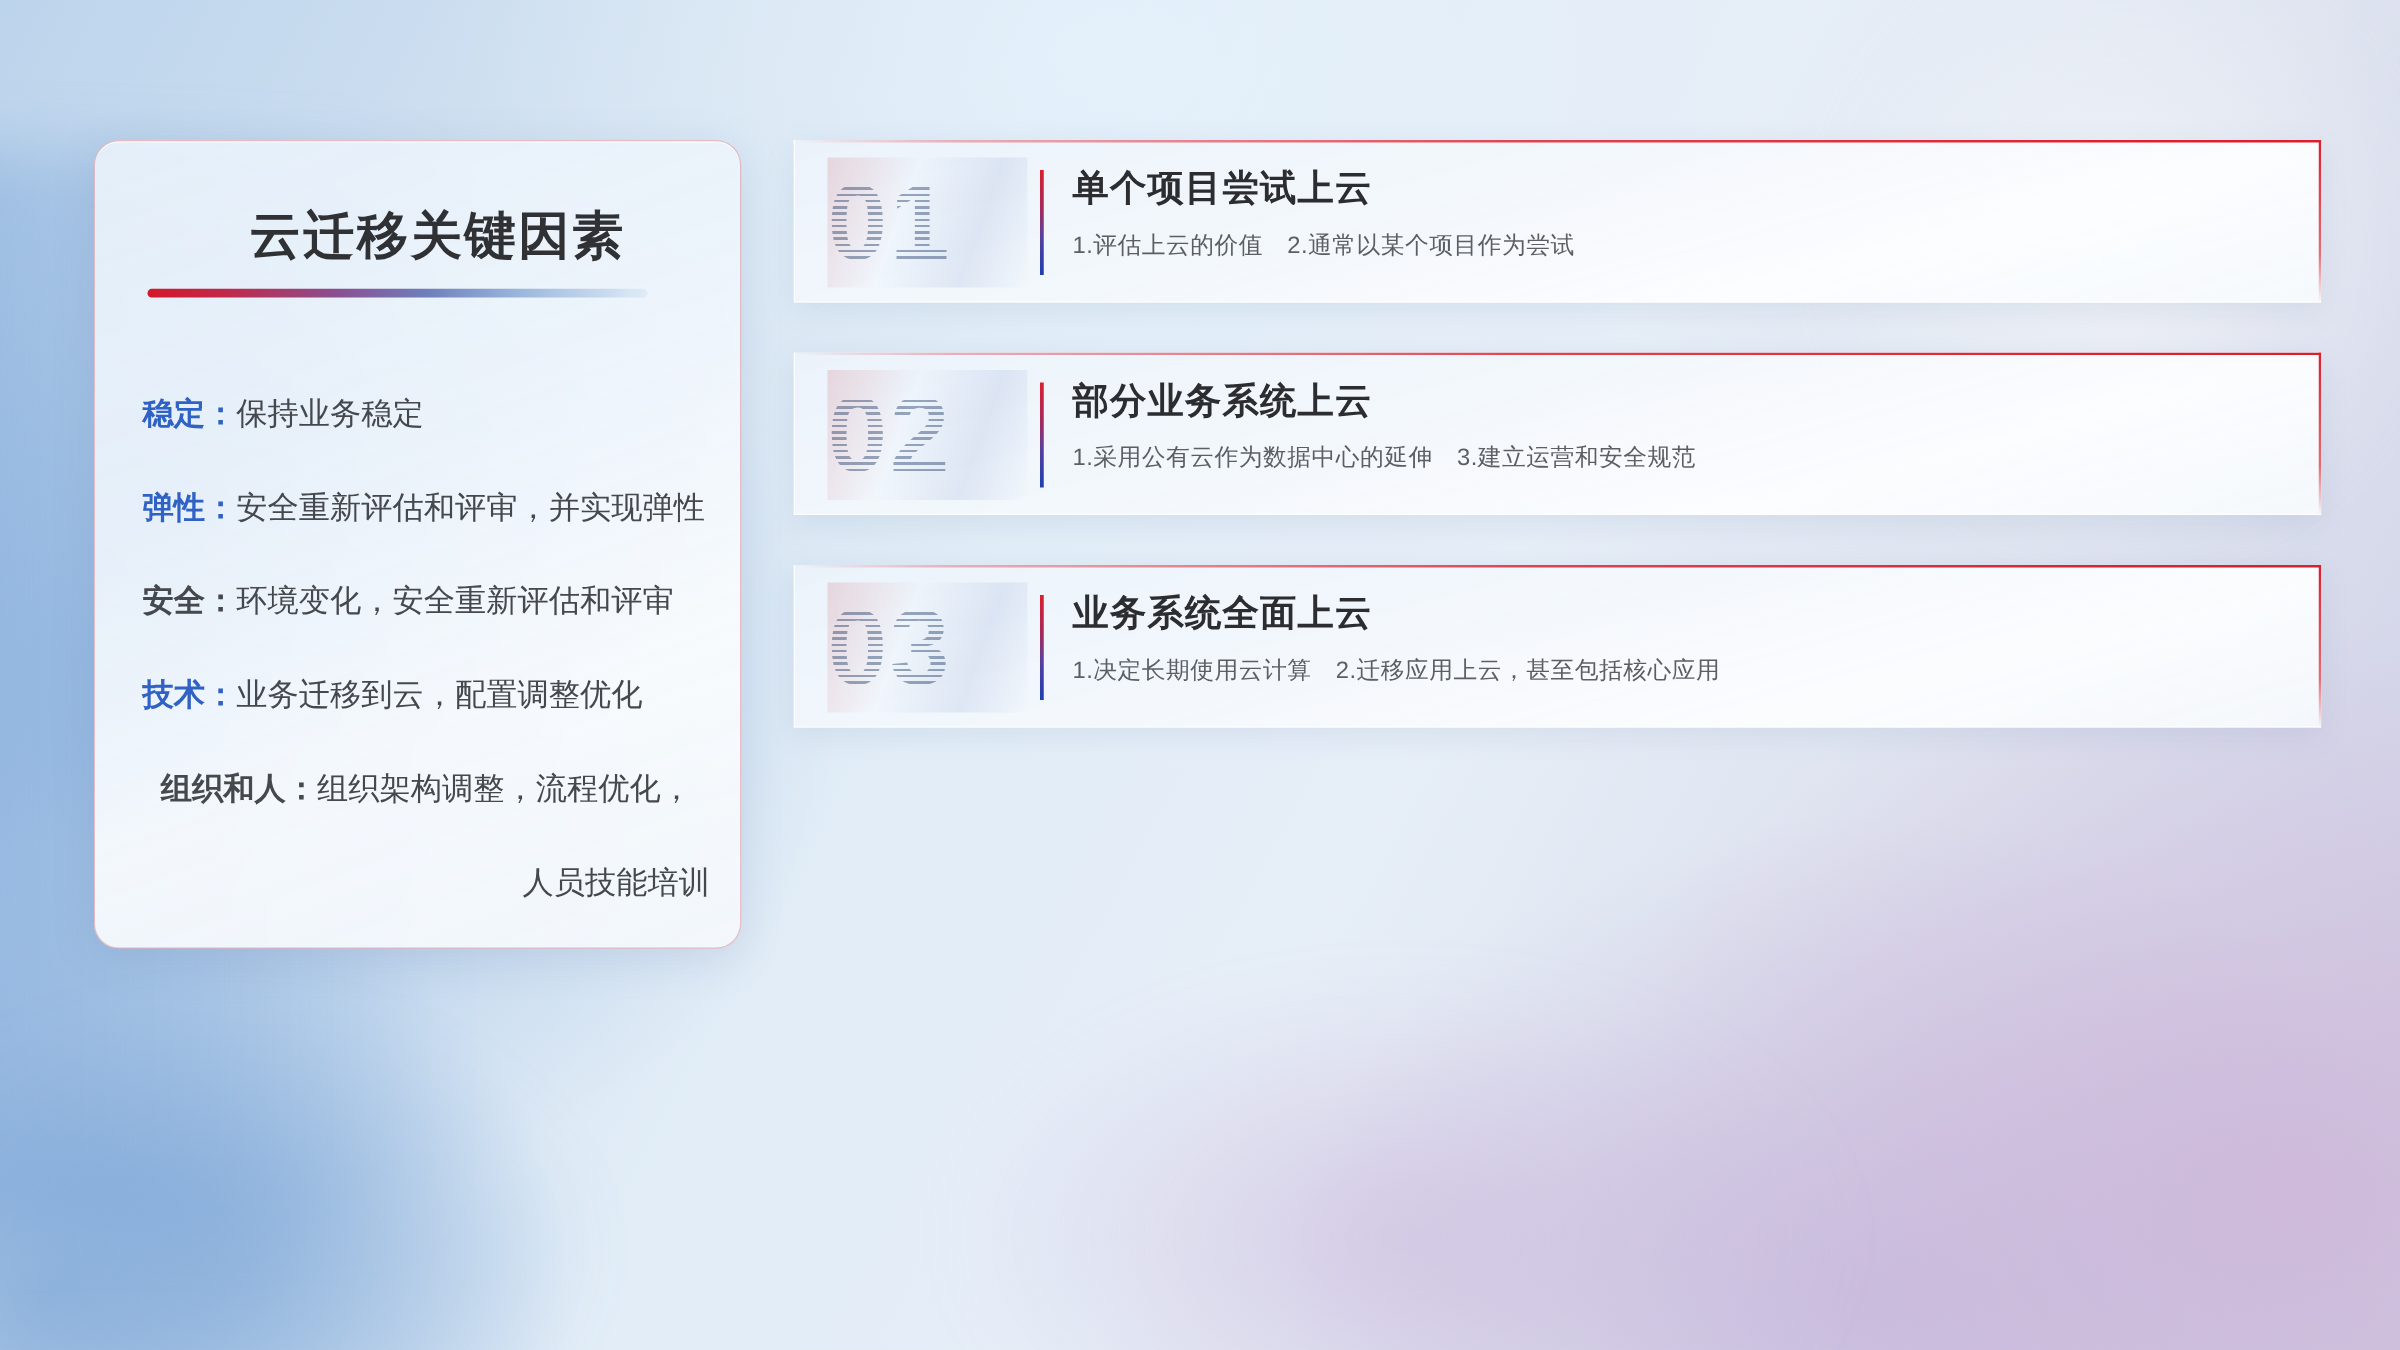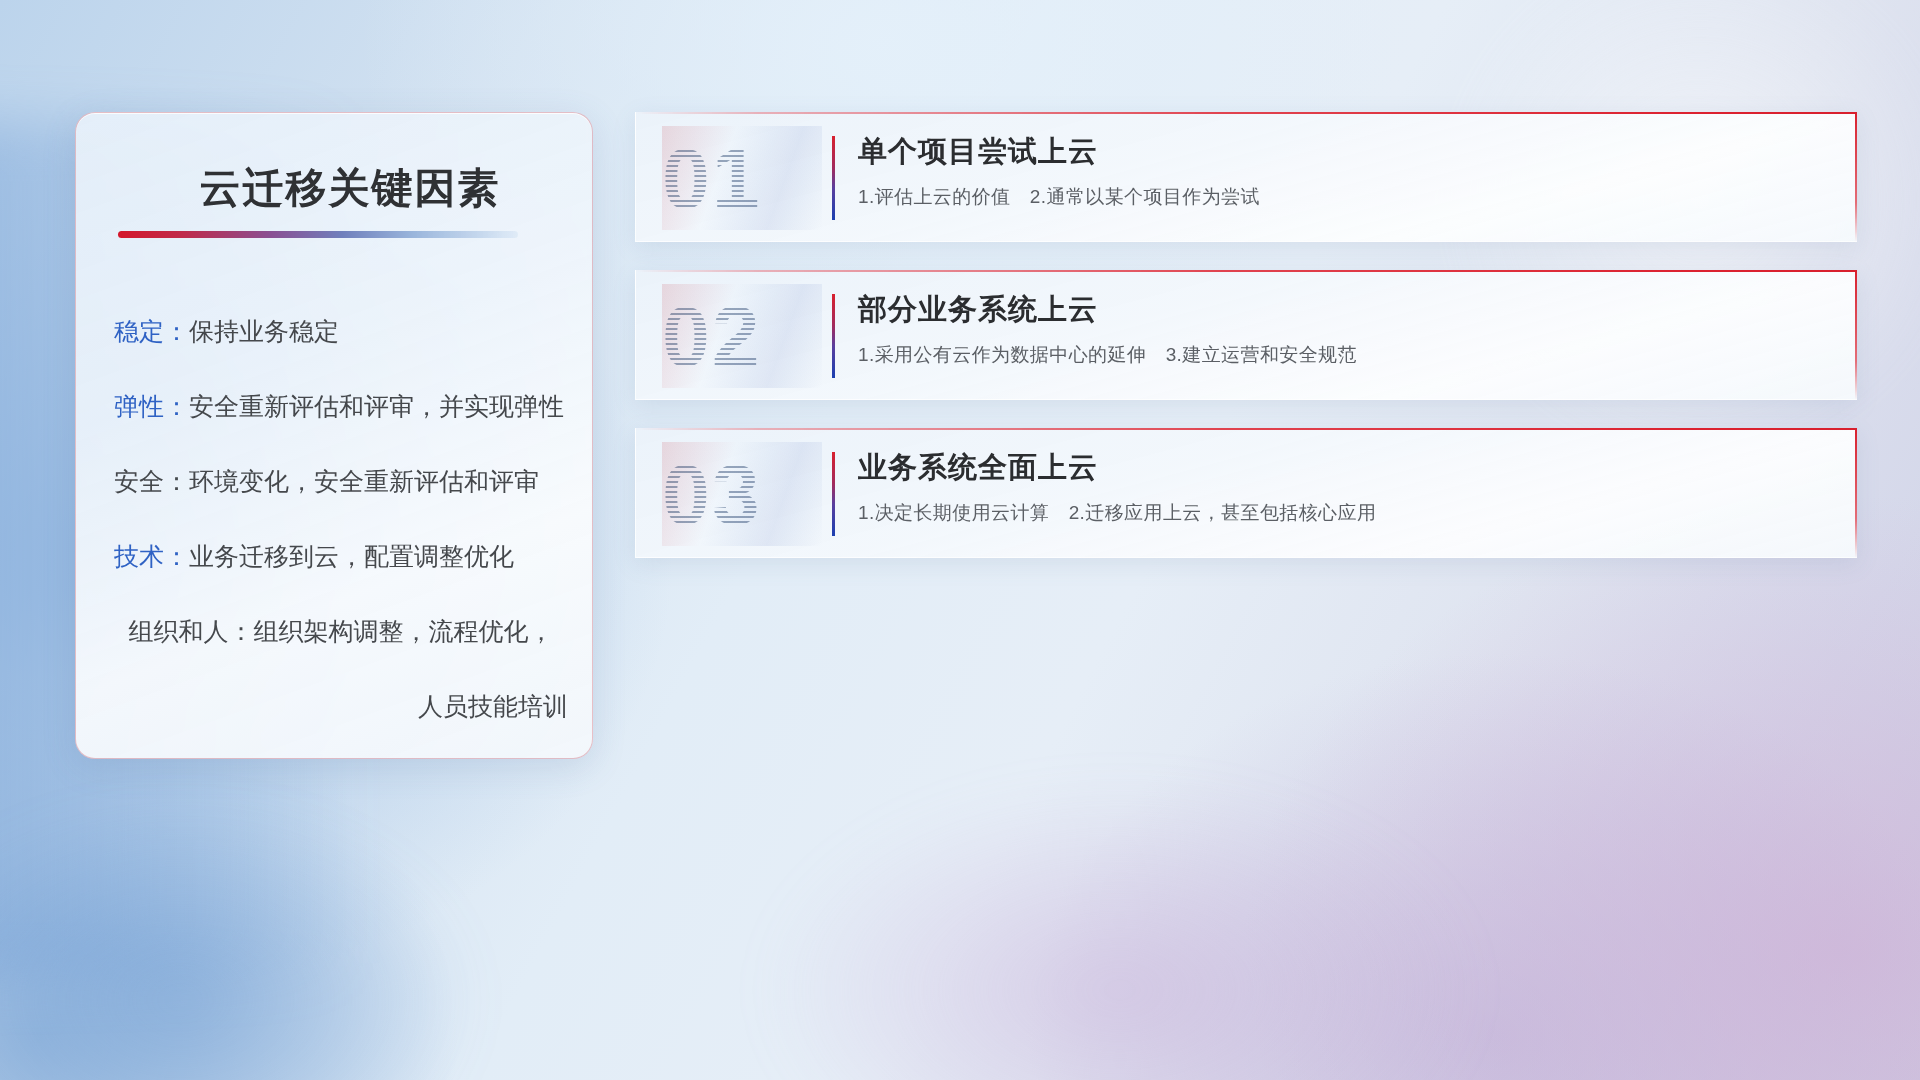--- a/index.html
+++ b/index.html
@@ -41,27 +41,27 @@
   }
   #title-rule{
     position:absolute;left:42px;top:118px;width:400px;height:7px;border-radius:4px;
     background:linear-gradient(90deg,#d4172b 0%,#c02a4a 16%,#8a4f92 38%,#6f7fbc 56%,#9ab6dc 74%,rgba(200,220,240,.35) 100%);
   }
   #factor-list{position:absolute;left:38px;top:200px;right:24px;}
   .factor-row{
     font-size:25px;line-height:36px;color:#45484c;margin-bottom:39px;white-space:nowrap;
   }
   .factor-row:last-child{margin-bottom:13px;text-align:right;}
-  .factor-label{color:#2f62c4;}
+  .factor-label{color:#2f62c4;font-weight:bold;}
   .factor-label.plain{color:#45484c;}
 
   
   #cards{position:absolute;left:635px;top:112px;width:1222px;}
   .card{
-    position:relative;height:130px;margin-bottom:28px;overflow:hidden;
+    position:relative;height:130px;margin-bottom:40px;overflow:hidden;
     background:linear-gradient(165deg,rgba(236,243,250,.94) 0%,rgba(244,248,252,.92) 40%,rgba(252,253,254,.96) 72%,rgba(246,250,253,.93) 100%);
     box-shadow:0 6px 22px rgba(90,120,160,.13), inset 0 -1px 0 rgba(255,255,255,.7);
     border-left:1px solid rgba(255,255,255,.55);
   }
   .card:last-child{margin-bottom:0;}
   .card-topline{
     position:absolute;left:0;top:0;height:2px;width:100%;
     background:linear-gradient(90deg,rgba(232,140,150,0) 0%,rgba(226,120,132,.55) 10%,#e0434f 48%,#dc2230 86%,#d8202e 100%);
   }
   .card-rightline{

